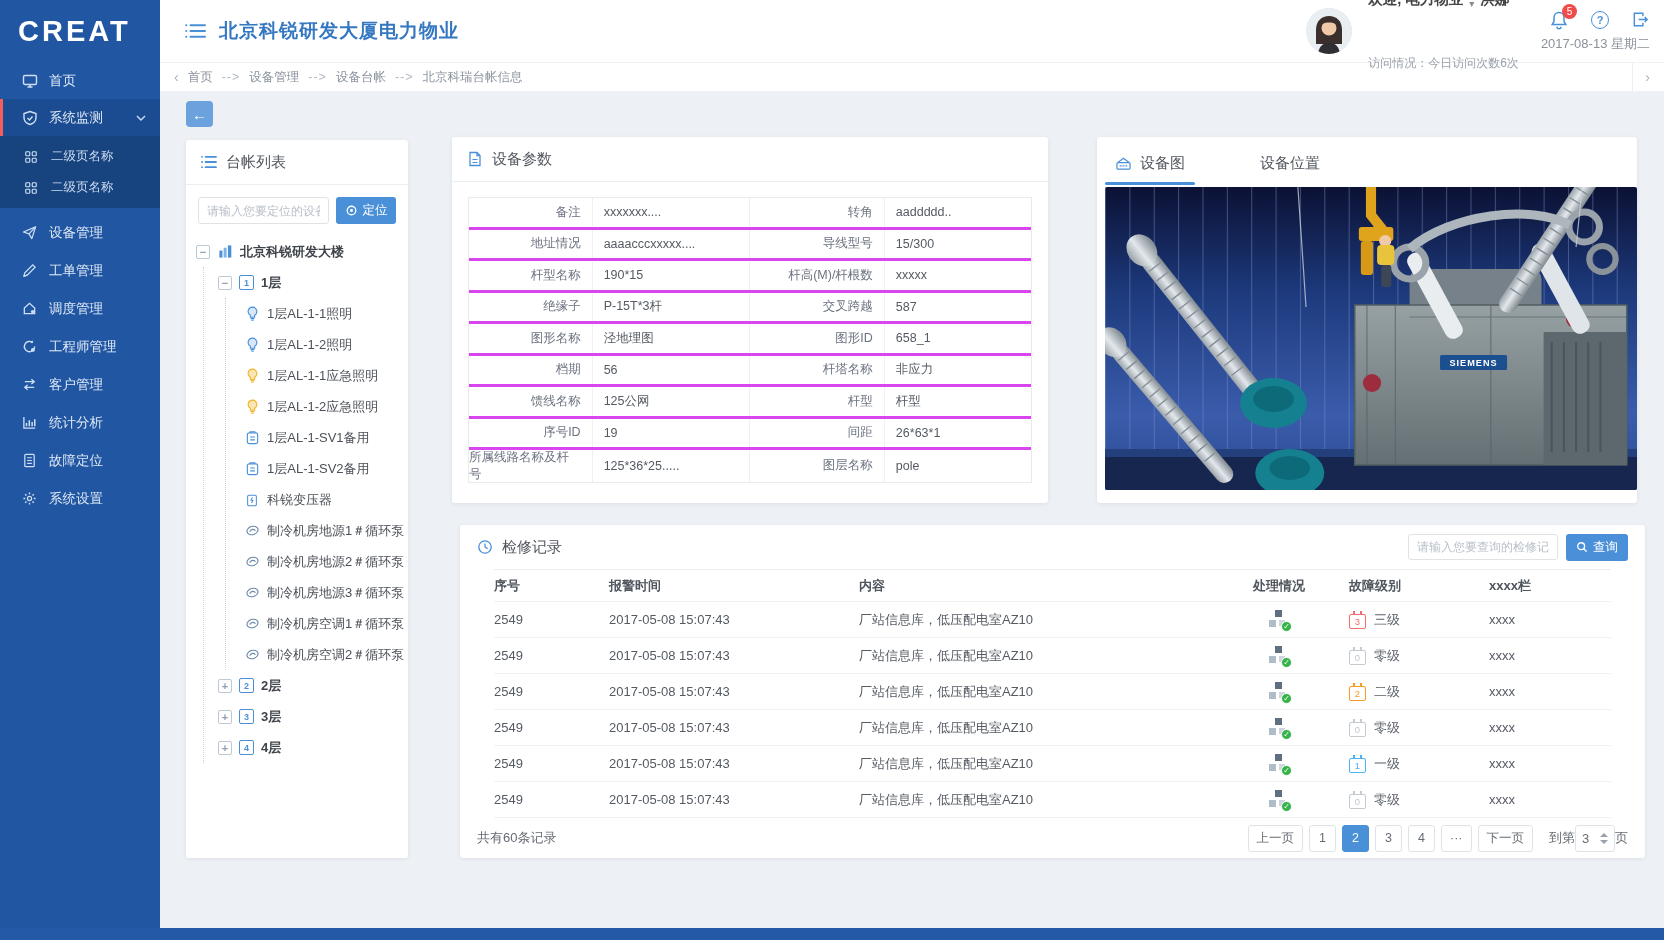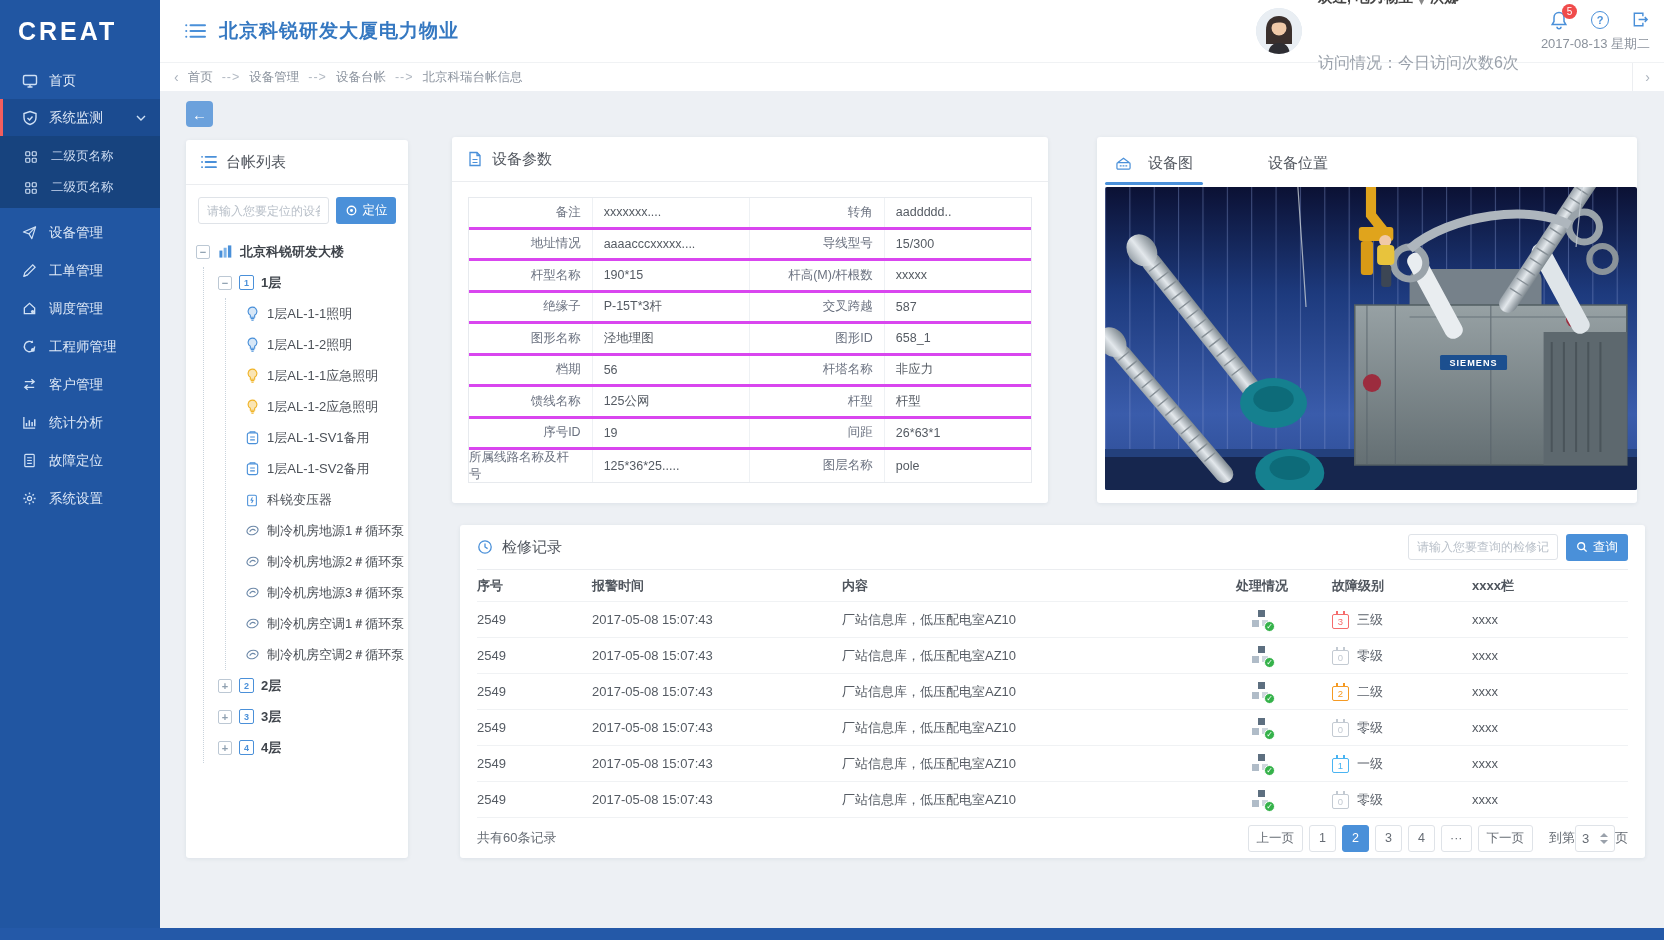--- a/index.html
+++ b/index.html
@@ -2,41 +2,41 @@
 <html><head>
 <meta charset="utf-8">
 <style>
   * { margin:0; padding:0; box-sizing:border-box; }
   html,body { width:1664px; height:940px; }
   body { position:relative; font-family:"Liberation Sans","DejaVu Sans",sans-serif; background:#edf0f4; overflow:hidden; color:#555; }
   svg { display:block; }
 
   
   .sidebar { position:absolute; left:0; top:0; width:160px; height:940px; background:#2156a2; z-index:5; }
-  .logo { height:62px; display:flex; align-items:center; padding-left:18px; font-size:25px; font-weight:bold; letter-spacing:3px; color:#fff; }
+  .logo { height:62px; display:flex; align-items:center; padding-left:18px; font-size:29px; font-weight:bold; letter-spacing:3px; color:#fff; }
   .side-item { height:37px; display:flex; align-items:center; padding-left:22px; gap:11px; font-size:13.5px; color:#dfe9f7; cursor:pointer; }
   .side-item .sic { width:16px; height:16px; display:flex; align-items:center; color:#cfe0f5; flex:none; }
   .side-item.active { background:#1b4b90; border-left:3px solid #f25e5e; padding-left:19px; }
   .side-item .chev { margin-left:auto; margin-right:14px; color:#cfe0f5; }
   .submenu { background:#17437e; padding:5px 0; }
   .submenu .side-item { height:31px; font-size:12.5px; padding-left:24px; color:#cddcf2; }
   .side-group { margin-top:6px; }
   .side-group .side-item { margin-top:1px; }
 
   
   .main { position:absolute; left:160px; top:0; width:1504px; height:940px; }
   .topbar { height:62px; background:#fff; position:relative; }
   .title-wrap { position:absolute; left:25px; top:0; height:62px; display:flex; align-items:center; gap:13px; }
   .page-title { font-size:19px; color:#3578c1; font-weight:600; letter-spacing:1px; }
   .topbar-right { position:absolute; right:14px; top:0; height:62px; display:flex; align-items:center; gap:16px; }
   .avatar { width:46px; height:46px; border-radius:50%; overflow:hidden; flex:none; background:#dfe7ee; }
   .welcome-col { display:flex; flex-direction:column; gap:4px; }
   .welcome-line { font-size:14.5px; color:#444; font-weight:bold; display:flex; align-items:flex-end; gap:6px; }
   .welcome-line .dd { color:#888; font-size:10px; }
-  .visit-line { font-size:16px; color:#9aa1ab;margin-top:42px; }
+  .visit-line { font-size:12px; color:#9aa1ab;margin-top:42px; }
   .icons-col { display:flex; flex-direction:column; align-items:flex-end; gap:5px; padding-left:6px; }
   .icons-row { display:flex; align-items:center; gap:22px; }
   .hicon { position:relative; cursor:pointer; }
   .badge { position:absolute; top:-6px; right:-8px; min-width:15px; height:15px; border-radius:8px; background:#f04b4b; color:#fff; font-size:10px; line-height:15px; text-align:center; padding:0 3px; }
   .help-ic { width:18px; height:18px; border:1.6px solid #4a90d9; border-radius:50%; color:#4a90d9; font-size:11px; font-weight:bold; display:flex; align-items:center; justify-content:center; }
   .date-line { font-size:13px; color:#8b929c; }
 
   
   .breadcrumb { height:29px; background:#fff; border-top:1px solid #f0f2f4; display:flex; align-items:center; padding:0 14px; gap:9px; font-size:12.5px; color:#8b939e; }
   .bc-chev { color:#aab2bc; font-size:14px; cursor:pointer; }
@@ -74,33 +74,33 @@
   .prow:last-child { border-bottom:none; }
   .pc { display:flex; align-items:center; }
   .pc-l { width:22%; justify-content:flex-end; padding-right:11px; color:#6b7280; border-right:1px solid #eef1f4; }
   .pc-v1 { width:28%; padding-left:11px; color:#555b63; border-right:1px solid #eef1f4; }
   .pc-l2 { width:24%; justify-content:flex-end; padding-right:11px; color:#6b7280; border-right:1px solid #eef1f4; }
   .pc-v2 { width:26%; padding-left:11px; color:#555b63;text-align:center; }
 
   
   #view-panel { left:937px; top:46px; width:540px; height:366px; }
   .tabs-head { display:flex; align-items:flex-end; padding:0 8px; height:48px; }
-  .tab { display:flex; align-items:center; gap:16px; font-size:15px; color:#51565e; padding:0 10px 12px 10px; cursor:pointer; position:relative; }
+  .tab { display:flex; align-items:center; gap:8px; font-size:15px; color:#51565e; padding:0 10px 12px 10px; cursor:pointer; position:relative; }
   .tab.active::after { content:""; position:absolute; left:0; right:0; bottom:0; height:3px; background:#4a90d9; border-radius:2px; }
   .tab + .tab { margin-left:55px; }
   .photo { margin:2px 0 0 8px; height:303px; border-radius:2px; overflow:hidden; }
 
   
   #maint-panel { left:300px; top:434px; width:1185px; height:333px; }
   .m-head { display:flex; align-items:center; gap:9px; padding:0 17px; height:44px; font-size:15px; color:#51565e; }
   .m-search { margin-left:auto; display:flex; gap:8px; }
   .m-search input { width:150px; height:26px; border:1px solid #dfe3e8; border-radius:3px; padding:0 8px; font-size:12px; outline:none; }
   .m-search input::placeholder { color:#b9c0c9; }
   .query-btn { width:62px; height:27px; }
-  .mtable { margin:0 17px; }
+  .mtable { margin:0 34px; }
   .mrow { display:flex; align-items:center; height:36px; border-bottom:1px solid #f0f2f4; font-size:13px; color:#555b63; }
   .mrow.mh { height:33px; border-top:1px solid #ebedf0; color:#4f555d; font-weight:bold; font-size:13px; }
   .c-id { width:115px; } .c-time { width:250px; } .c-cont { width:350px; }
   .c-status { width:140px; display:flex; justify-content:center; }
   .c-level { width:140px; } .c-extra { flex:1; }
   .st { position:relative; width:20px; height:19px; }
   .st i { position:absolute; }
   .st .a { left:6px; top:0; width:7px; height:7px; background:#5d6f80; }
   .st .b { left:0; top:10px; width:7px; height:7px; background:#b0bcc8; }
   .st .c { left:10px; top:10px; width:6px; height:6px; background:#cfd7de; }

